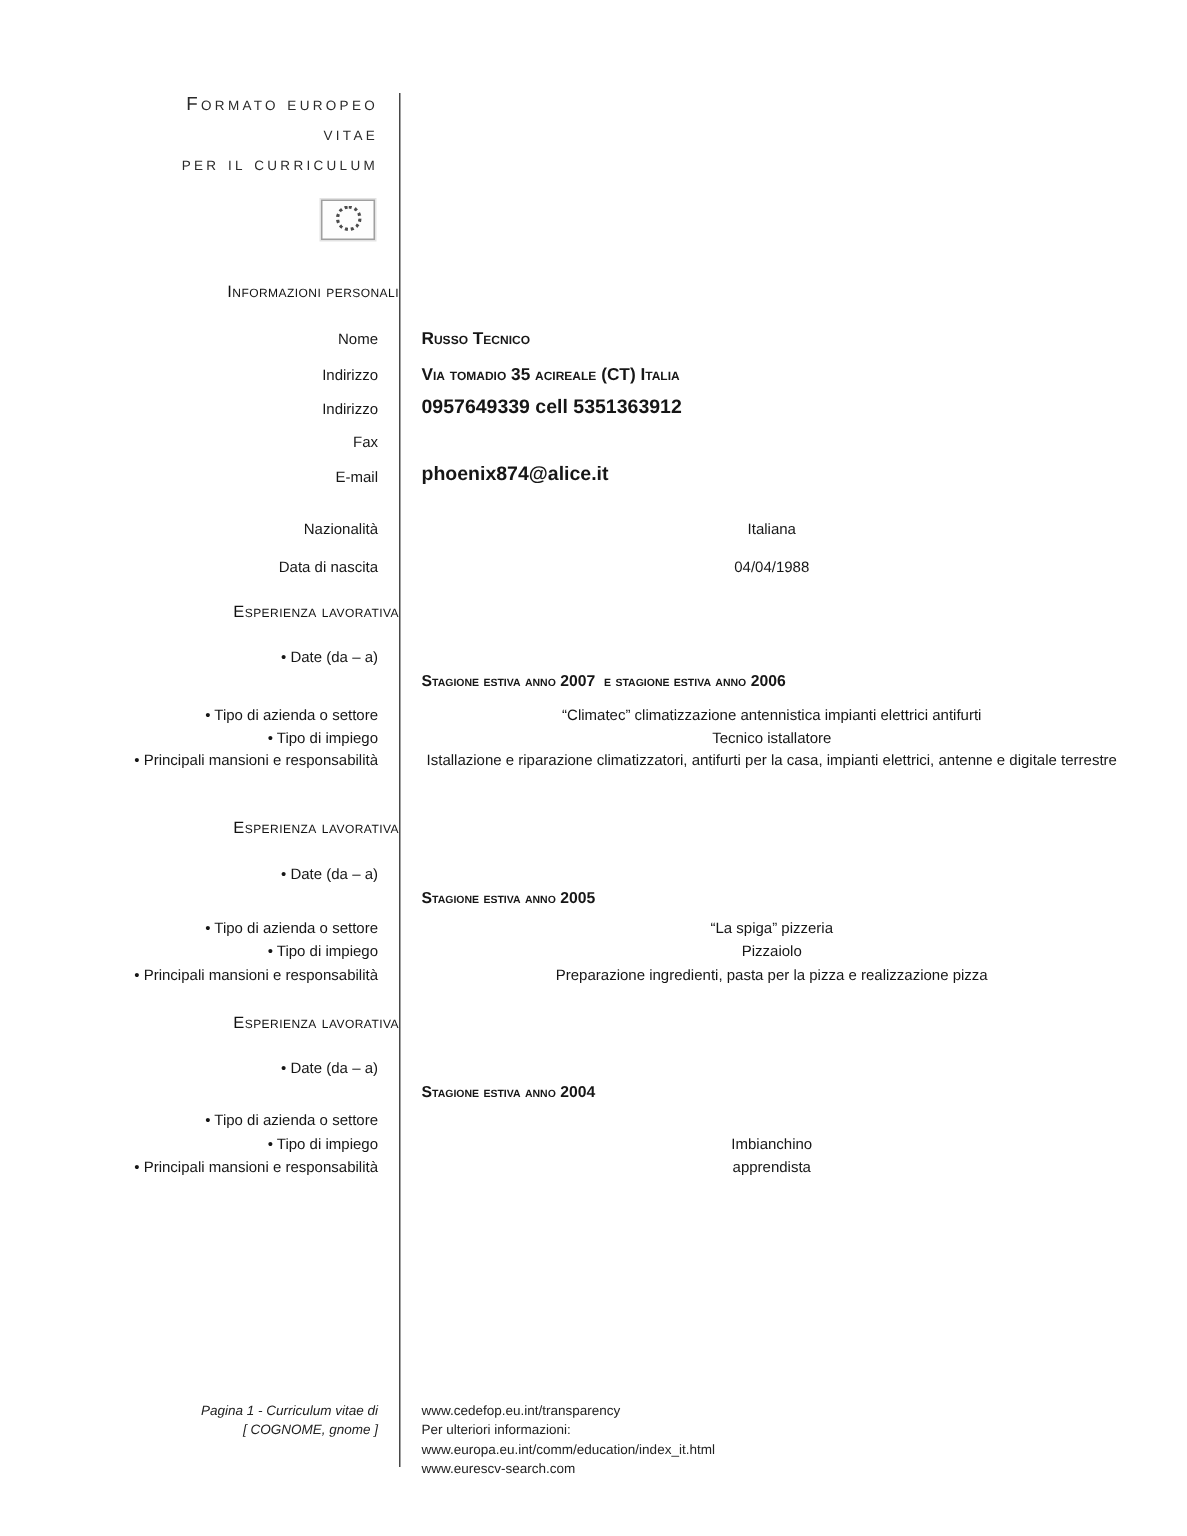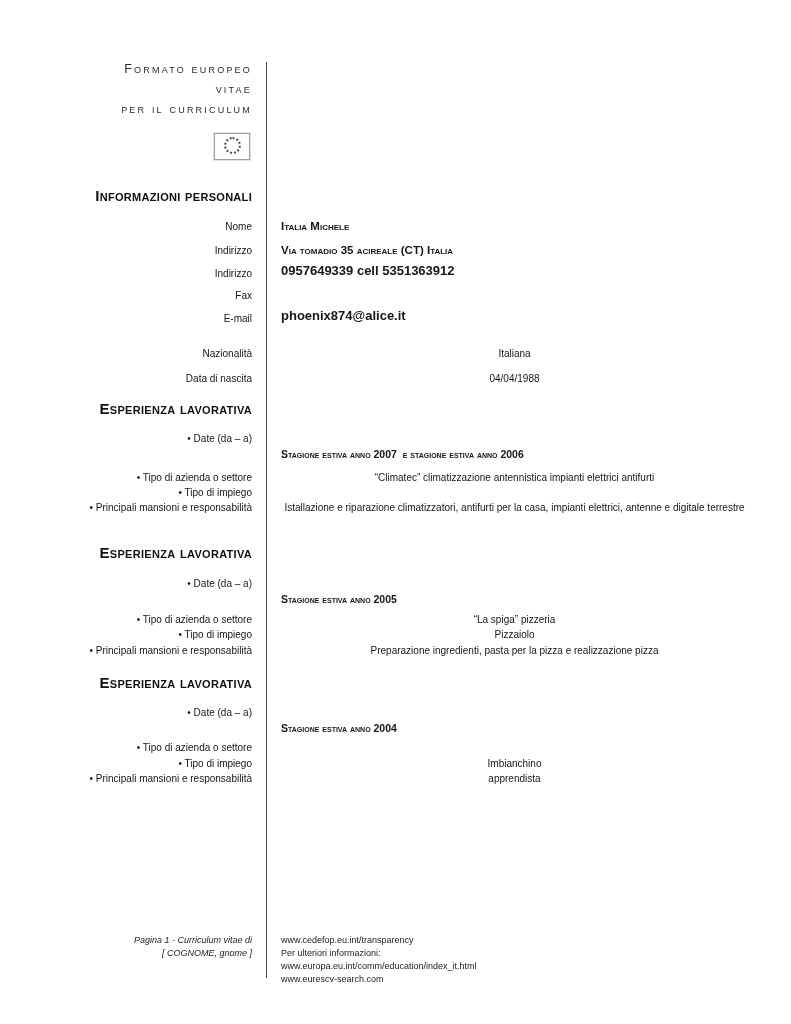--- a/index.html
+++ b/index.html
@@ -54,26 +54,27 @@
   .cl {
     flex: none;
     width: 266px;
     padding-right: 14px;
     box-sizing: border-box;
     text-align: right;
   }
   .cr { flex: 1; padding-left: 15px; padding-right: 43px; }
   .lab { font-size: 10px; line-height: 15px; }
   .sct {
-    font-size: 15px;
-    font-weight: bold;
+    font-size: 11px;
+    font-weight: normal;
     font-variant: small-caps;
     letter-spacing: 0.3px;
     line-height: 15px;
     color: #111;
+    margin-left: 14px;
   }
   .val { font-size: 10px; line-height: 15px; text-align: center; }
   .vsc {
     font-size: 11.5px;
     font-weight: bold;
     font-variant: small-caps;
     line-height: 15px;
   }
   .vbig { font-size: 13px; font-weight: bold; line-height: 16px; }
   .vdate {
@@ -110,21 +111,21 @@
     <div class="stars"></div>
   </div>
 
   <div class="r" style="top:188px">
     <div class="cl sct">Informazioni personali</div>
     <div class="cr"></div>
   </div>
 
   <div class="r" style="top:219px">
     <div class="cl lab">Nome</div>
-    <div class="cr vsc">Italia Michele</div>
+    <div class="cr vsc">Russo Tecnico</div>
   </div>
 
   <div class="r" style="top:243px">
     <div class="cl lab">Indirizzo</div>
     <div class="cr vsc">Via tomadio 35 acireale (CT) Italia</div>
   </div>
 
   <div class="r" style="top:263px">
     <div class="cl lab" style="padding-top:3px">Indirizzo</div>
     <div class="cr vbig">0957649339 cell 5351363912</div>
@@ -160,20 +161,21 @@
     <div class="cr vdate">Stagione estiva anno 2007  e stagione estiva anno 2006</div>
   </div>
 
   <div class="r" style="top:470px">
     <div class="cl lab">• Tipo di azienda o settore</div>
     <div class="cr val">“Climatec” climatizzazione antennistica impianti elettrici antifurti</div>
   </div>
 
   <div class="r" style="top:485px">
     <div class="cl lab">• Tipo di impiego</div>
+    <div class="cr val">Tecnico istallatore</div>
   </div>
 
   <div class="r" style="top:500px">
     <div class="cl lab">• Principali mansioni e responsabilità</div>
     <div class="cr val">Istallazione e riparazione climatizzatori, antifurti per la casa, impianti elettrici, antenne e digitale terrestre</div>
   </div>
 
   <div class="r" style="top:545px">
     <div class="cl sct">Esperienza lavorativa</div>
     <div class="cr"></div>

